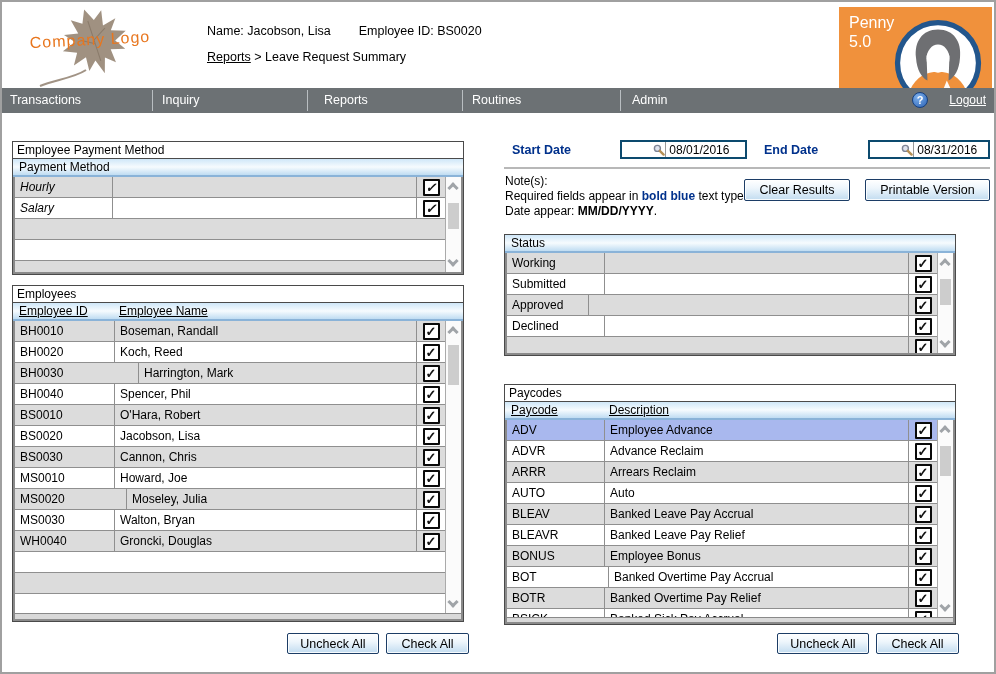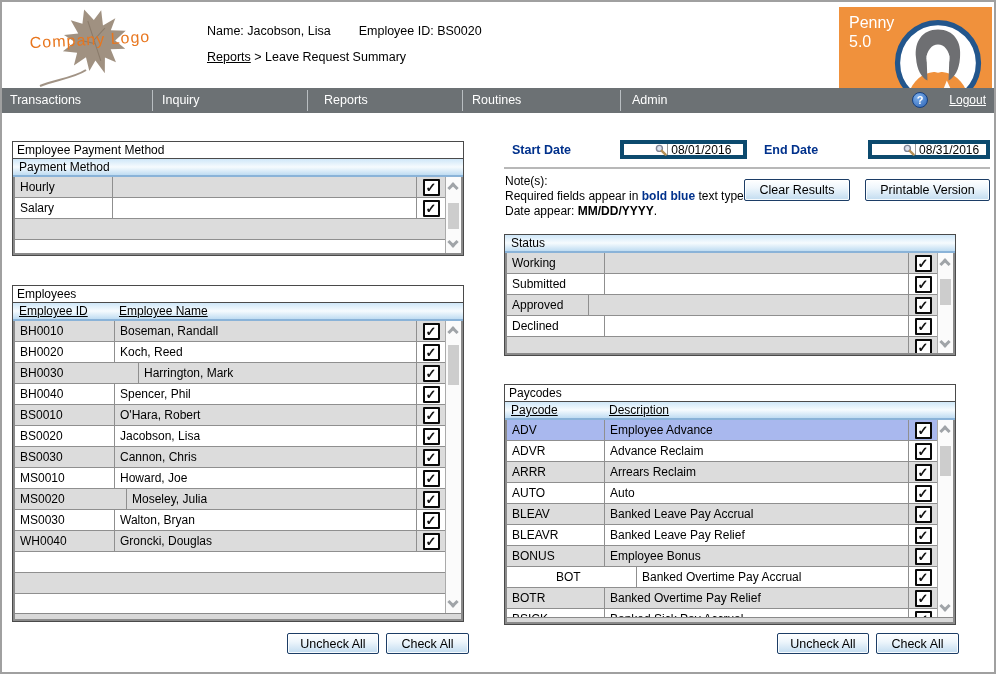--- a/index.html
+++ b/index.html
@@ -26,21 +26,21 @@
   .nav-item{position:absolute;top:0;height:25px;line-height:25px;color:#fff;font-size:12.5px;cursor:pointer;white-space:nowrap;}
   .nav-sep{position:absolute;top:2px;height:21px;width:1px;background:#b9bec1;}
   .help-btn{position:absolute;top:4px;right:66px;width:16px;height:16px;border-radius:50%;
             background:radial-gradient(circle at 35% 30%,#7db0ec,#2b62b5);border:1px solid #17407e;
             color:#fff;font-size:11px;font-weight:bold;text-align:center;line-height:15px;cursor:pointer;}
   .logout{position:absolute;top:0;right:8px;height:25px;line-height:25px;color:#fff;font-size:12px;
           text-decoration:underline;cursor:pointer;}
 
   
   .fld-label{position:absolute;font-size:12.5px;font-weight:bold;color:var(--required-field-blue,#00318C);}
-  .date-ctrl{position:absolute;display:flex;height:19px;border:4px solid #0c4a6e;background:#fff;padding-left:30px;}
+  .date-ctrl{position:absolute;display:flex;height:19px;border:2px solid #0c4a6e;background:#fff;padding-left:30px;}
   .date-icon{width:17px;display:flex;align-items:center;justify-content:center;border-right:1px solid #999;background:#fff;}
   .date-input{border:none;outline:none;font-size:12px;padding:0 3px;width:100%;font-family:inherit;background:transparent;}
   .hr-divider{position:absolute;left:502px;top:165px;width:486px;height:2px;background:#b8b8b8;}
   .notes{position:absolute;left:503px;top:172px;font-size:12px;line-height:15px;}
   .blue-bold{color:var(--required-field-blue,#00318C);font-weight:bold;}
   .blk-bold{font-weight:bold;}
 
   
   .btn{position:absolute;display:flex;align-items:center;justify-content:center;font-size:12.5px;
        border:1px solid #1c3d66;border-radius:2px;cursor:pointer;
@@ -170,21 +170,21 @@
   </div>
 
   <div class="btn" style="left:742px;top:177px;width:106px;height:22px;">Clear Results</div>
   <div class="btn" style="left:863px;top:177px;width:125px;height:22px;">Printable Version</div>
 
   <div class="panel" style="left:10px;top:139px;">
     <div class="ptitle">Employee Payment Method</div>
     <div class="phead">
       <span class="hlabel" style="left:6px;">Payment Method</span>
     </div>
-    <div class="rows-region" style="height:78px;">
+    <div class="rows-region" style="height:97px;font-style:italic;">
       <div class="rows-clip" style="height:95px;" id="pm-body">
           <div class="trow g">
             <div class="c0" style="width: 98px;">Hourly</div>
             <div class="c1"></div>
             <div class="ccheck">
               <span class="cb">✓</span>
             </div>
           </div>
           <div class="trow w">
             <div class="c0" style="width: 98px;">Salary</div>
@@ -404,21 +404,21 @@
             </div>
           </div>
           <div class="trow g">
             <div class="c0" style="width: 98px;">BONUS</div>
             <div class="c1">Employee Bonus</div>
             <div class="ccheck">
               <span class="cb">✓</span>
             </div>
           </div>
           <div class="trow w">
-            <div class="c0" style="width: 86px; margin-left: 44px;">BOT</div>
+            <div class="c0" style="width: 102px;">BOT</div>
             <div class="c1">Banked Overtime Pay Accrual</div>
             <div class="ccheck">
               <span class="cb">✓</span>
             </div>
           </div>
           <div class="trow g">
             <div class="c0" style="width: 98px;">BOTR</div>
             <div class="c1">Banked Overtime Pay Relief</div>
             <div class="ccheck">
               <span class="cb">✓</span>

